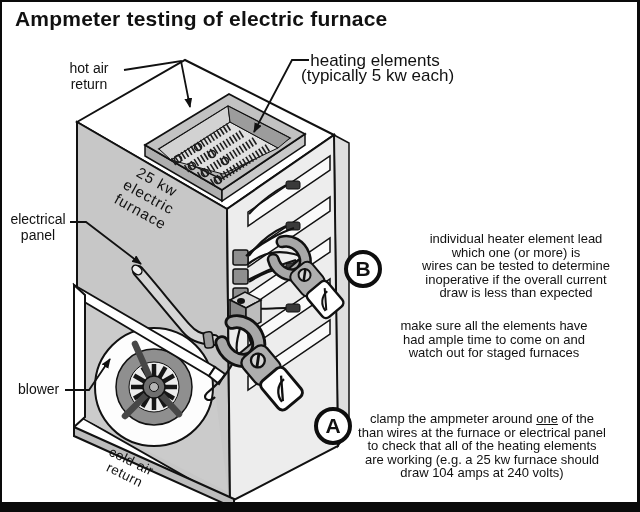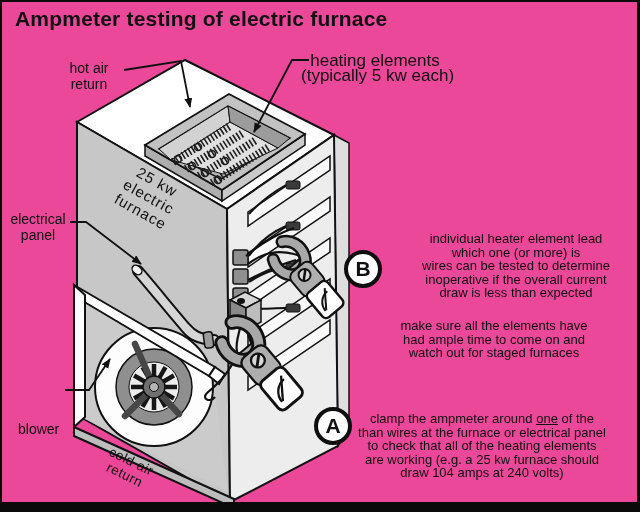--- a/index.html
+++ b/index.html
@@ -1,27 +1,27 @@
 <!DOCTYPE html>
 <html><head>
 <meta charset="utf-8">
 <style>
   html,body{margin:0;padding:0;background:#888;}
-  .stage{position:relative;width:640px;height:512px;background:#ec4899;overflow:hidden;
+  .stage{position:relative;width:640px;height:512px;background:#ffffff;overflow:hidden;
          box-sizing:border-box;border:2px solid #0a0a0a;border-right-width:3px;border-bottom-width:10px;
          font-family:"Liberation Sans", sans-serif;color:#111;}
   .stage svg{position:absolute;left:0;top:0;}
   .txt{position:absolute;white-space:nowrap;}
   .center{text-align:center;}
   .page-title{left:13px;top:5px;font-size:21px;font-weight:bold;letter-spacing:.2px;}
   .lbl{font-size:14px;line-height:15.5px;text-align:center;}
   .lbl-hotair{left:56px;top:59px;width:62px;}
   .lbl-heating{left:299px;top:51px;width:148px;font-size:17px;line-height:15px;}
   .lbl-electrical{left:3px;top:210px;width:66px;}
-  .lbl-blower{left:16px;top:380px;margin-top:40px;}
+  .lbl-blower{left:16px;top:380px;}
   .rot-furnace{left:99px;top:169px;width:96px;transform:rotate(29deg);font-size:15px;line-height:17px;letter-spacing:1px;}
   .rot-cold{left:82px;top:451px;width:88px;transform:rotate(26deg);font-size:13.5px;line-height:15px;letter-spacing:.5px;}
   .note{position:absolute;font-size:13px;line-height:13.6px;text-align:center;}
   .note-b{left:396px;top:230px;width:236px;}
   .note-b2{left:374px;top:317px;width:236px;text-align:center;}
   .note-a{left:343px;top:410px;width:274px;}
   .callout{position:absolute;width:30px;height:30px;border:4px solid #0e0e0e;border-radius:50%;
            background:#fff;font-weight:bold;font-size:21px;line-height:30px;text-align:center;}
   .co-b{left:342px;top:248px;}
   .co-a{left:312px;top:405px;}

